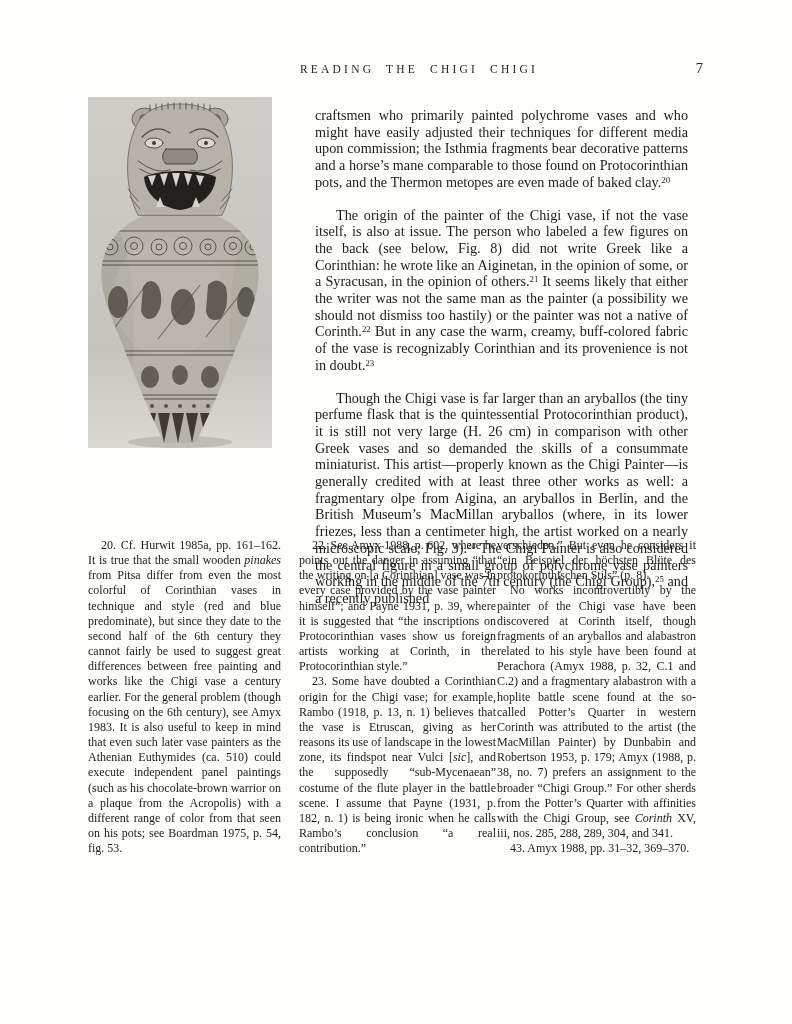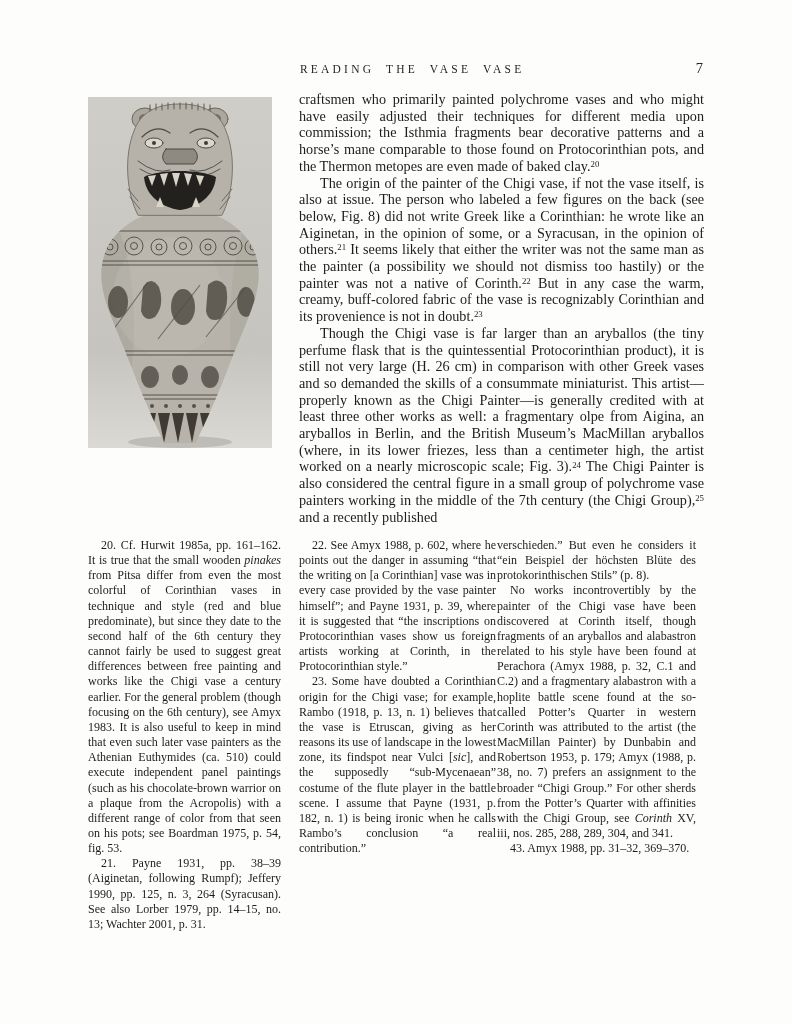--- a/index.html
+++ b/index.html
@@ -10,40 +10,40 @@
   .running-head{
     position:absolute;left:300px;top:63px;font-size:11.5px;letter-spacing:3.2px;
     word-spacing:6px;color:#26251f;
   }
   .page-num{position:absolute;top:60px;right:89px;font-size:14.5px;color:#26251f;}
   .photo{position:absolute;left:88px;top:97px;width:184px;height:351px;margin:0;}
   .bodytext{
     position:absolute;left:299px;top:91px;width:405px;
     font-size:14.2px;line-height:16.7px;text-align:justify;hyphens:auto;
   }
-  .bodytext p{margin:0;}
+  .bodytext p{margin:16px;}
   .bodytext p.indent{text-indent:21px;}
   sup{font-size:0.62em;line-height:0;vertical-align:baseline;position:relative;top:-0.45em;}
   .fncol{
     position:absolute;top:538px;font-size:12px;line-height:15.15px;
     text-align:justify;hyphens:auto;
   }
   #fn-col-1{left:88px;width:193px;}
   #fn-col-2{left:299px;width:197px;}
   #fn-col-3{left:497px;width:199px;}
   .fncol p{margin:0;}
   .fncol p.indent{text-indent:13px;}
   em{font-style:italic;}
 </style>
 </head>
 <body>
 
 <div class="page">
 
-  <div class="running-head">READING THE VASE VASE</div>
+  <div class="running-head">READING THE CHIGI CHIGI</div>
   <div class="page-num">7</div>
 
   <figure class="photo">
     <svg viewBox="0 0 184 351" width="184" height="351" xmlns="http://www.w3.org/2000/svg" role="img">
       <defs>
         <linearGradient id="pbg" x1="0" y1="0" x2="0" y2="1">
           <stop offset="0" stop-color="#cfcdc8"></stop>
           <stop offset="0.72" stop-color="#c6c4bf"></stop>
           <stop offset="1" stop-color="#dbd9d4"></stop>
         </linearGradient>
@@ -192,21 +192,20 @@
   </figure>
 
   <main class="bodytext">
     <p>craftsmen who primarily painted polychrome vases and who might have easily adjusted their techniques for different media upon commission; the Isthmia fragments bear decorative patterns and a horse’s mane comparable to those found on Protocorinthian pots, and the Thermon metopes are even made of baked clay.<sup>20</sup></p>
     <p class="indent">The origin of the painter of the Chigi vase, if not the vase itself, is also at issue. The person who labeled a few figures on the back (see below, Fig. 8) did not write Greek like a Corinthian: he wrote like an Aiginetan, in the opinion of some, or a Syracusan, in the opinion of others.<sup>21</sup> It seems likely that either the writer was not the same man as the painter (a possibility we should not dismiss too hastily) or the painter was not a native of Corinth.<sup>22</sup> But in any case the warm, creamy, buff-colored fabric of the vase is recognizably Corinthian and its provenience is not in doubt.<sup>23</sup></p>
     <p class="indent">Though the Chigi vase is far larger than an aryballos (the tiny perfume flask that is the quintessential Protocorinthian product), it is still not very large (H. 26 cm) in comparison with other Greek vases and so demanded the skills of a consummate miniaturist. This artist—properly known as the Chigi Painter—is generally credited with at least three other works as well: a fragmentary olpe from Aigina, an aryballos in Berlin, and the British Museum’s MacMillan aryballos (where, in its lower friezes, less than a centimeter high, the artist worked on a nearly microscopic scale; Fig. 3).<sup>24</sup> The Chigi Painter is also considered the central figure in a small group of polychrome vase painters working in the middle of the 7th century (the Chigi Group),<sup>25</sup> and a recently published</p>
   </main>
 
   <section class="fncol" id="fn-col-1">
     <p class="indent">20. Cf. Hurwit 1985a, pp. 161–162. It is true that the small wooden <em>pinakes</em> from Pitsa differ from even the most colorful of Corinthian vases in technique and style (red and blue predominate), but since they date to the second half of the 6th century they cannot fairly be used to suggest great differences between free painting and works like the Chigi vase a century earlier. For the general problem (though focusing on the 6th century), see Amyx 1983. It is also useful to keep in mind that even such later vase painters as the Athenian Euthymides (ca. 510) could execute independent panel paintings (such as his chocolate-brown warrior on a plaque from the Acropolis) with a different range of color from that seen on his pots; see Boardman 1975, p. 54, fig. 53.</p>
-    <p class="indent">21. Payne 1931, pp. 38–39 (Aiginetan, following Rumpf); Jeffery 1990, pp. 125, n. 3, 264 (Syracusan). See also Lorber 1979, pp. 14–15, no. 13; Wachter 2001, p. 31.</p>
   </section>
 
   <section class="fncol" id="fn-col-2">
     <p class="indent">22. See Amyx 1988, p. 602, where he points out the danger in assuming “that the writing on [a Corinthian] vase was in every case provided by the vase painter himself”; and Payne 1931, p. 39, where it is suggested that “the inscriptions on Protocorinthian vases show us foreign artists working at Corinth, in the Protocorinthian style.”</p>
     <p class="indent">23. Some have doubted a Corinthian origin for the Chigi vase; for example, Rambo (1918, p. 13, n. 1) believes that the vase is Etruscan, giving as her reasons its use of landscape in the lowest zone, its findspot near Vulci [<em>sic</em>], and the supposedly “sub-Mycenaean” costume of the flute player in the battle scene. I assume that Payne (1931, p. 182, n. 1) is being ironic when he calls Rambo’s conclusion “a real contribution.”</p>
   </section>
 
   <section class="fncol" id="fn-col-3">
     <p>verschieden.” But even he considers it “ein Beispiel der höchsten Blüte des protokorinthischen Stils” (p. 8).</p>
     <p class="indent">No works incontrovertibly by the painter of the Chigi vase have been discovered at Corinth itself, though fragments of an aryballos and alabastron related to his style have been found at Perachora (Amyx 1988, p. 32, C.1 and C.2) and a fragmentary alabastron with a hoplite battle scene found at the so-called Potter’s Quarter in western Corinth was attributed to the artist (the MacMillan Painter) by Dunbabin and Robertson 1953, p. 179; Amyx (1988, p. 38, no. 7) prefers an assignment to the broader “Chigi Group.” For other sherds from the Potter’s Quarter with affinities with the Chigi Group, see <em>Corinth</em> XV, iii, nos. 285, 288, 289, 304, and 341.</p>

